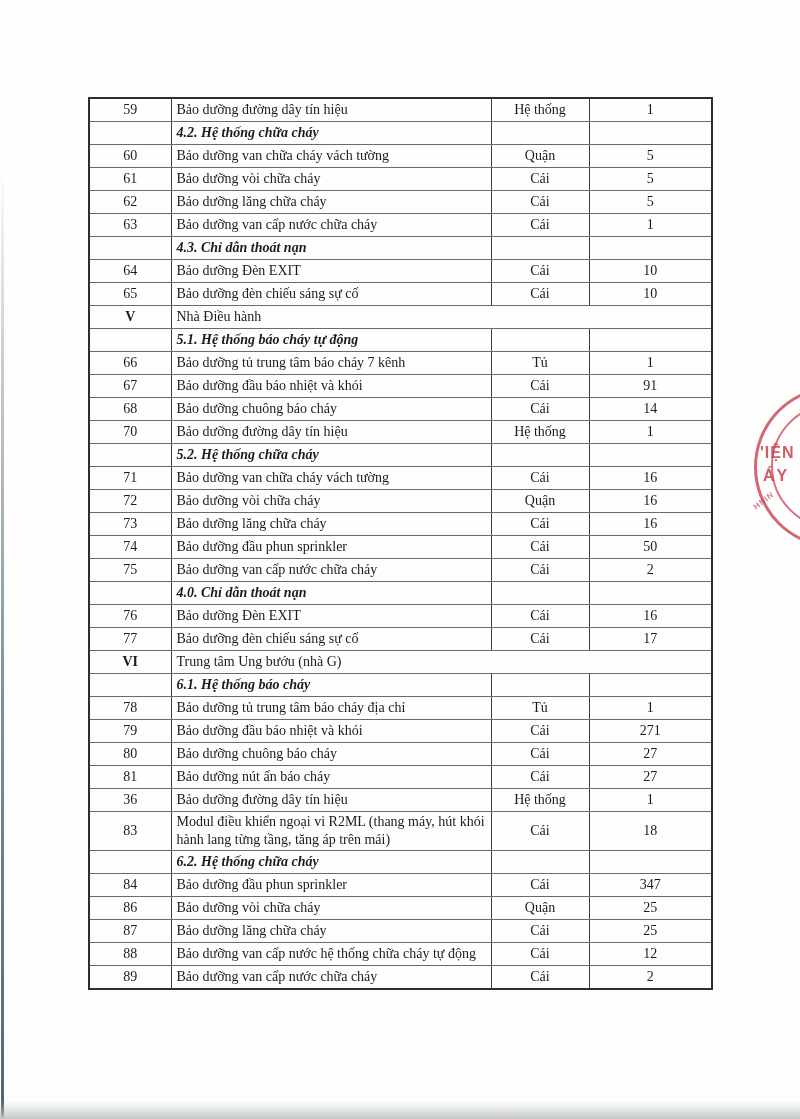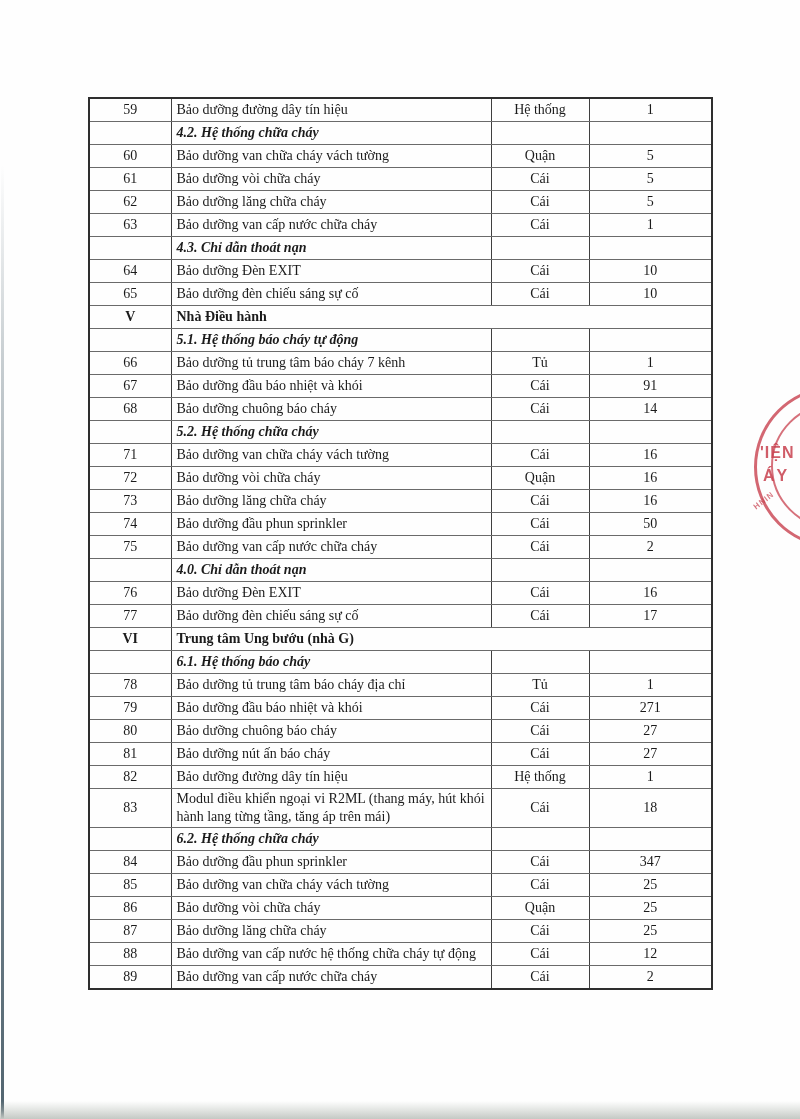--- a/index.html
+++ b/index.html
@@ -22,21 +22,21 @@
     font-size:14px; color:#1b1b1b; line-height:18px;
     padding:1px 5px; height:20px; vertical-align:middle;
     overflow:hidden;
   }
   td.no   { text-align:center; }
   td.unit { text-align:center;margin-left:27px; }
   td.qty  { text-align:center; }
   td.desc { text-align:left; padding-left:9px; }
   tr.section td.desc { font-weight:bold; font-style:italic; }
   tr.group td.no   { font-weight:bold; }
-  tr.group td.desc { font-weight:bold; font-style:normal; }
+  tr.group td.desc { font-weight:normal; font-style:normal; }
 
   
   .stamp { position:absolute; left:12px; top:0; width:800px; height:1119px; pointer-events:none; }
   .stamp .ring-outer {
     position:absolute; left:742px; top:386px; width:156px; height:156px;
     border-radius:50%; border:3px solid; opacity:.8;
   }
   .stamp .ring-inner {
     position:absolute; left:759px; top:403px; width:122px; height:122px;
     border-radius:50%; border:2px solid; opacity:.75;
@@ -156,20 +156,26 @@
           <td class="desc">Bảo dưỡng đầu báo nhiệt và khói</td>
           <td class="unit">Cái</td>
           <td class="qty">91</td>
         </tr>
         <tr class="item">
           <td class="no">68</td>
           <td class="desc">Bảo dưỡng chuông báo cháy</td>
           <td class="unit">Cái</td>
           <td class="qty">14</td>
         </tr>
+        <tr class="item">
+          <td class="no">70</td>
+          <td class="desc">Bảo dưỡng đường dây tín hiệu</td>
+          <td class="unit">Hệ thống</td>
+          <td class="qty">1</td>
+        </tr>
         <tr class="section">
           <td class="no"></td>
           <td class="desc">5.2. Hệ thống chữa cháy</td>
           <td class="unit"></td>
           <td class="qty"></td>
         </tr>
         <tr class="item">
           <td class="no">71</td>
           <td class="desc">Bảo dưỡng van chữa cháy vách tường</td>
           <td class="unit">Cái</td>
@@ -245,21 +251,21 @@
           <td class="unit">Cái</td>
           <td class="qty">27</td>
         </tr>
         <tr class="item">
           <td class="no">81</td>
           <td class="desc">Bảo dưỡng nút ấn báo cháy</td>
           <td class="unit">Cái</td>
           <td class="qty">27</td>
         </tr>
         <tr class="item">
-          <td class="no">82</td>
+          <td class="no">36</td>
           <td class="desc">Bảo dưỡng đường dây tín hiệu</td>
           <td class="unit">Hệ thống</td>
           <td class="qty">1</td>
         </tr>
         <tr class="item">
           <td class="no">83</td>
           <td class="desc">Modul điều khiển ngoại vi R2ML (thang máy, hút khói hành lang từng tầng, tăng áp trên mái)</td>
           <td class="unit">Cái</td>
           <td class="qty">18</td>
         </tr>
@@ -267,26 +273,20 @@
           <td class="no"></td>
           <td class="desc">6.2. Hệ thống chữa cháy</td>
           <td class="unit"></td>
           <td class="qty"></td>
         </tr>
         <tr class="item">
           <td class="no">84</td>
           <td class="desc">Bảo dưỡng đầu phun sprinkler</td>
           <td class="unit">Cái</td>
           <td class="qty">347</td>
-        </tr>
-        <tr class="item">
-          <td class="no">85</td>
-          <td class="desc">Bảo dưỡng van chữa cháy vách tường</td>
-          <td class="unit">Cái</td>
-          <td class="qty">25</td>
         </tr>
         <tr class="item">
           <td class="no">86</td>
           <td class="desc">Bảo dưỡng vòi chữa cháy</td>
           <td class="unit">Quận</td>
           <td class="qty">25</td>
         </tr>
         <tr class="item">
           <td class="no">87</td>
           <td class="desc">Bảo dưỡng lăng chữa cháy</td>

